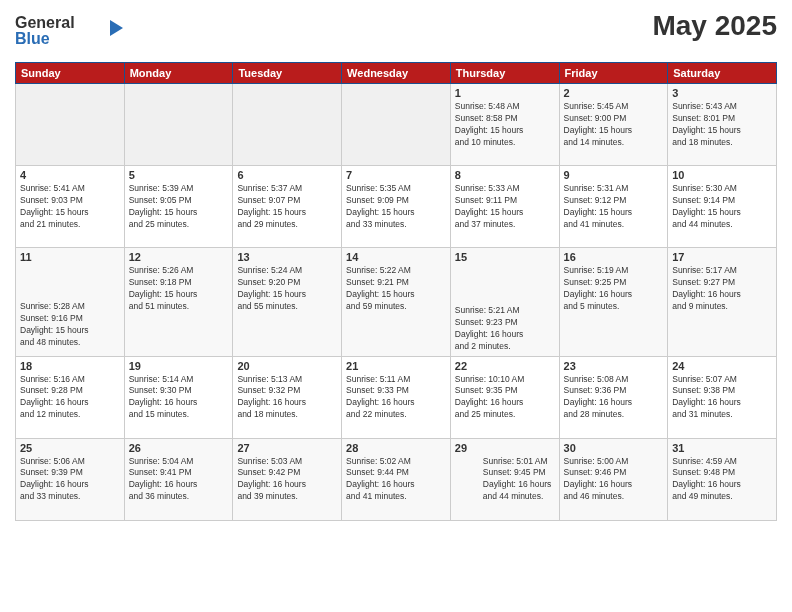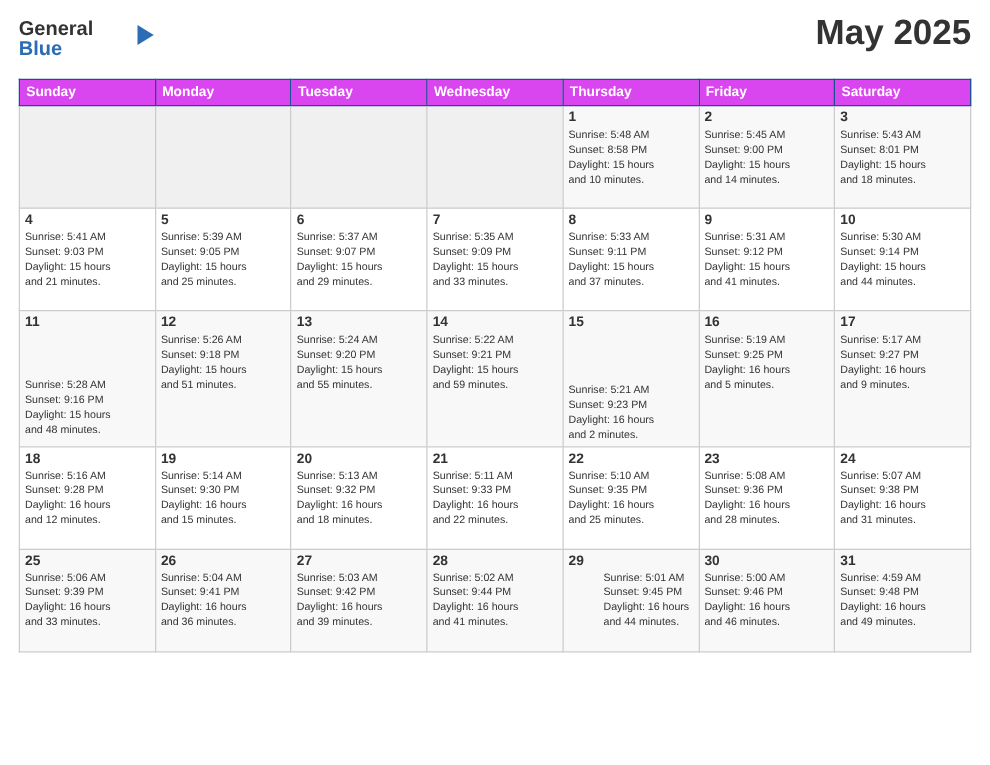--- a/index.html
+++ b/index.html
@@ -36,21 +36,21 @@
     .location {
       font-size: 15px;
       color: #555;
     }
     .calendar {
       width: 100%;
       border-collapse: collapse;
       font-size: 9px;
     }
     .calendar th {
-      background: #d946ef;
+      background: #b91c1c;
       color: white;
       padding: 4px 5px;
       text-align: left;
       font-size: 11px;
       font-weight: bold;
       border: 1px solid #1a5090;
     }
     .calendar td {
       border: 1px solid #ccc;
       vertical-align: top;
@@ -266,21 +266,21 @@
           </td>
           <td>
             <span class="day-number">21</span>
             <div class="day-info" style="white-space: pre-line;">Sunrise: 5:11 AM
 Sunset: 9:33 PM
 Daylight: 16 hours
 and 22 minutes.</div>
           </td>
           <td>
             <span class="day-number">22</span>
-            <div class="day-info" style="white-space: pre-line;">Sunrise: 5:10 AM
+            <div class="day-info" style="white-space: pre-line;">Sunrise: 10:10 AM
 Sunset: 9:35 PM
 Daylight: 16 hours
 and 25 minutes.</div>
           </td>
           <td>
             <span class="day-number">23</span>
             <div class="day-info" style="white-space: pre-line;">Sunrise: 5:08 AM
 Sunset: 9:36 PM
 Daylight: 16 hours
 and 28 minutes.</div>

